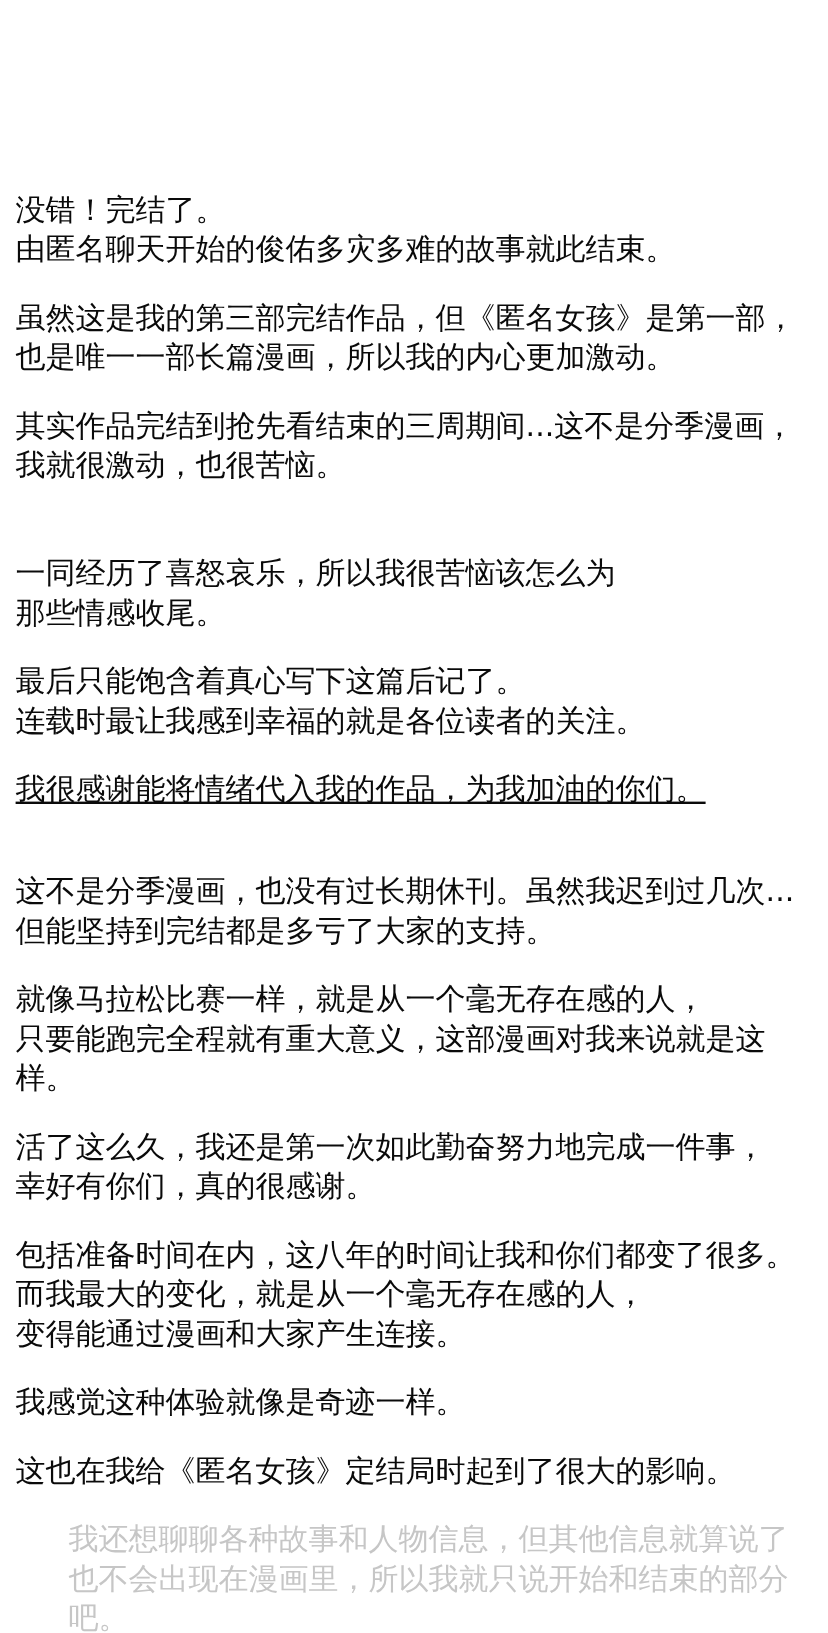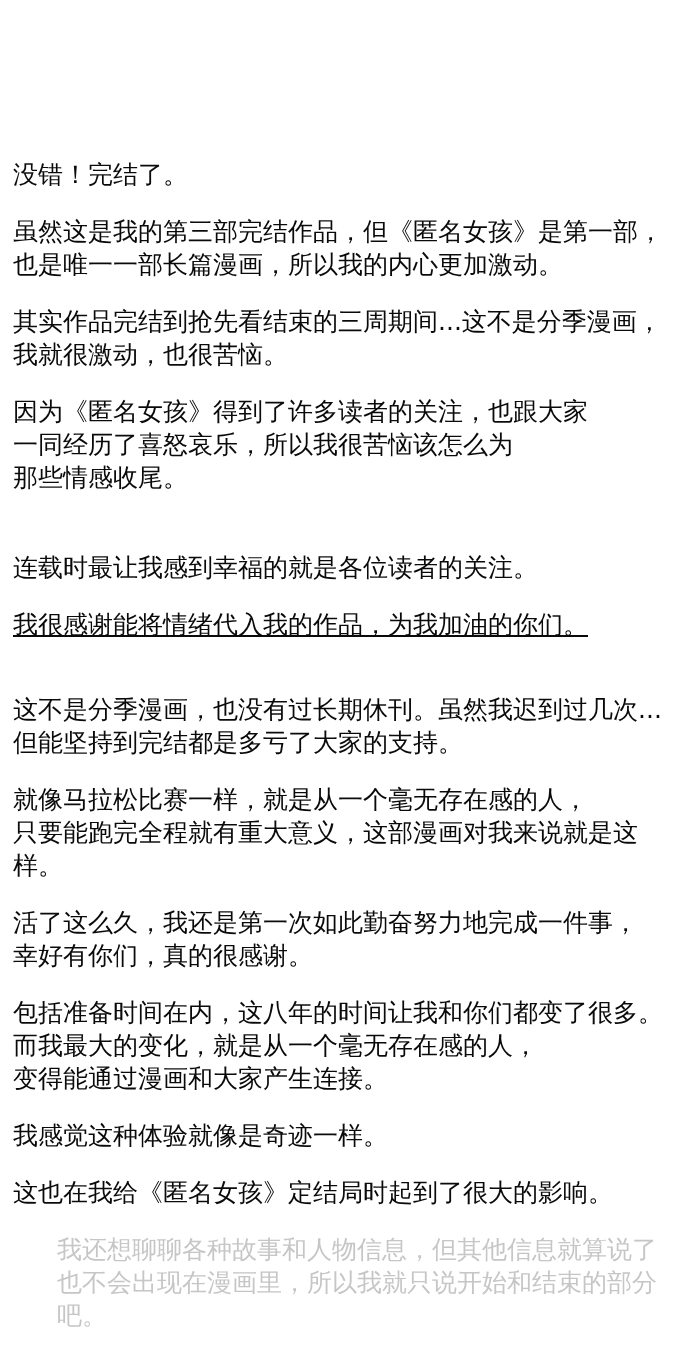--- a/index.html
+++ b/index.html
@@ -42,25 +42,25 @@
     }
     .afterword p.muted {
       color: #c6c6c6;
     }
   </style>
 </head>
 <body>
 
 <div class="page">
   <article class="afterword" style="color: rgb(10, 10, 10);">
-      <p><span>没错！完结了。</span><br></p>
+      <p><span>没错！完结了。</span><br><span>由匿名聊天开始的俊佑多灾多难的故事就此结束。</span></p>
       <p><span>虽然这是我的第三部完结作品，但《匿名女孩》是第一部，</span><br><span>也是唯一一部长篇漫画，所以我的内心更加激动。</span></p>
       <p><span>其实作品完结到抢先看结束的三周期间...这不是分季漫画，</span><br><span>我就很激动，也很苦恼。</span></p>
-      <p><span>因为《匿名女孩》得到了许多读者的关注，也跟大家</span><br><span>一同经历了喜怒哀乐，所以我很苦恼该怎么为</span><br><span>那些情感收尾。</span></p>
-      <p><br><span>连载时最让我感到幸福的就是各位读者的关注。</span></p>
+      <p><br><span>一同经历了喜怒哀乐，所以我很苦恼该怎么为</span><br><span>那些情感收尾。</span></p>
+      <p><span>最后只能饱含着真心写下这篇后记了。</span><br><span>连载时最让我感到幸福的就是各位读者的关注。</span></p>
       <p class="extra-gap"><span>我很感谢能将情绪代入我的作品，为我加油的你们。</span></p>
       <p><span>这不是分季漫画，也没有过长期休刊。虽然我迟到过几次...</span><br><span>但能坚持到完结都是多亏了大家的支持。</span></p>
       <p><span>就像马拉松比赛一样，就是从一个毫无存在感的人，</span><br><span>只要能跑完全程就有重大意义，这部漫画对我来说就是这样。</span></p>
       <p><span>活了这么久，我还是第一次如此勤奋努力地完成一件事，</span><br><span>幸好有你们，真的很感谢。</span></p>
       <p><span>包括准备时间在内，这八年的时间让我和你们都变了很多。</span><br><span>而我最大的变化，就是从一个毫无存在感的人，</span><br><span>变得能通过漫画和大家产生连接。</span></p>
       <p><span>我感觉这种体验就像是奇迹一样。</span></p>
       <p><span>这也在我给《匿名女孩》定结局时起到了很大的影响。</span></p>
       <p class="muted" style="color: rgb(198, 198, 198); margin-left: 44px;"><span>我还想聊聊各种故事和人物信息，但其他信息就算说了</span><br><span>也不会出现在漫画里，所以我就只说开始和结束的部分吧。</span></p>
     </article>
 </div>

